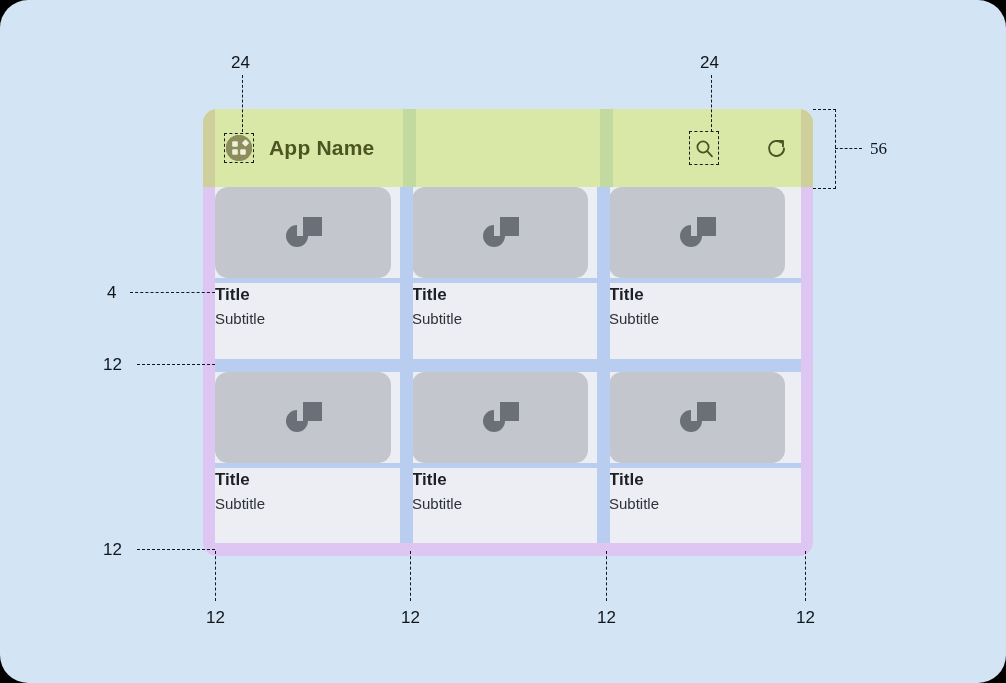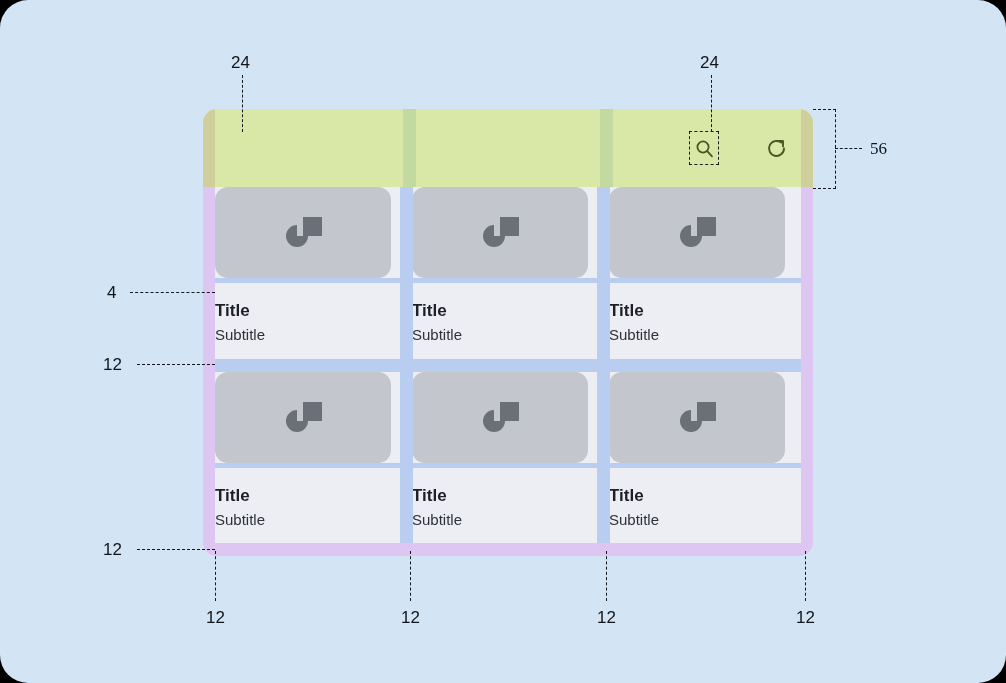--- a/index.html
+++ b/index.html
@@ -195,21 +195,21 @@
   }
   .ph-icon {
     position: absolute;
     left: 50%;
     top: 50%;
     transform: translate(-50%, -50%);
     width: 46px;
     height: 40px;
   }
   .card-text {
-    padding-top: 23px;
+    padding-top: 7px;
   }
   .card-title {
     font-size: 17px;
     font-weight: 700;
     color: #1d2127;
     line-height: 20px;
   }
   .card-sub {
     font-size: 15px;
     font-weight: 400;
@@ -252,20 +252,34 @@
 
   <div id="device">
 
     <div id="appbar"></div>
     <div class="bar-side l"></div>
     <div class="bar-side r"></div>
     <div class="bar-gutter" style="left:200px"></div>
     <div class="bar-gutter" style="left:397px"></div>
 
     <div id="appbar-inner">
+      <div class="bar-left">
+        <div class="logo-hit">
+          <span class="logo-circle">
+            <svg width="26" height="26" viewBox="0 0 26 26" aria-hidden="true">
+              <circle cx="13" cy="13" r="13" fill="#8c8d5a"></circle>
+              <rect x="6.2" y="6.2" width="5.6" height="5.6" rx="1" fill="#eef1dd"></rect>
+              <rect x="6.2" y="14.2" width="5.6" height="5.6" rx="1" fill="#eef1dd"></rect>
+              <rect x="14.2" y="14.2" width="5.6" height="5.6" rx="1" fill="#eef1dd"></rect>
+              <rect x="16.9" y="5.3" width="5.3" height="5.3" rx="1" transform="rotate(45 19.55 7.95)" fill="#eef1dd"></rect>
+            </svg>
+          </span>
+        </div>
+        <div id="app-title">App Name</div>
+      </div>
 
       <div class="bar-spacer"></div>
 
       <div class="bar-right">
         <div class="search-hit">
           <svg width="19" height="19" viewBox="0 0 19 19" aria-hidden="true">
             <circle cx="8" cy="8" r="5.6" fill="none" stroke="#4c5522" stroke-width="1.8"></circle>
             <line x1="12.2" y1="12.2" x2="17" y2="17.4" stroke="#4c5522" stroke-width="1.8" stroke-linecap="round"></line>
           </svg>
         </div>

